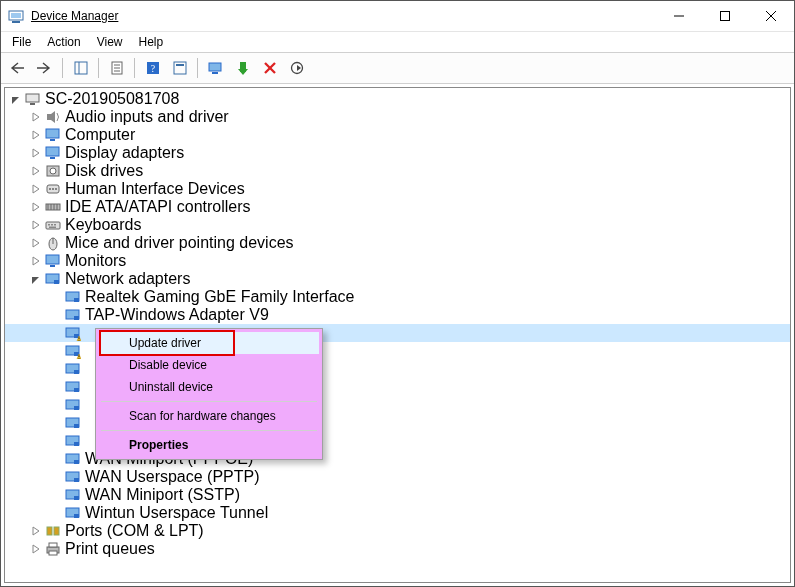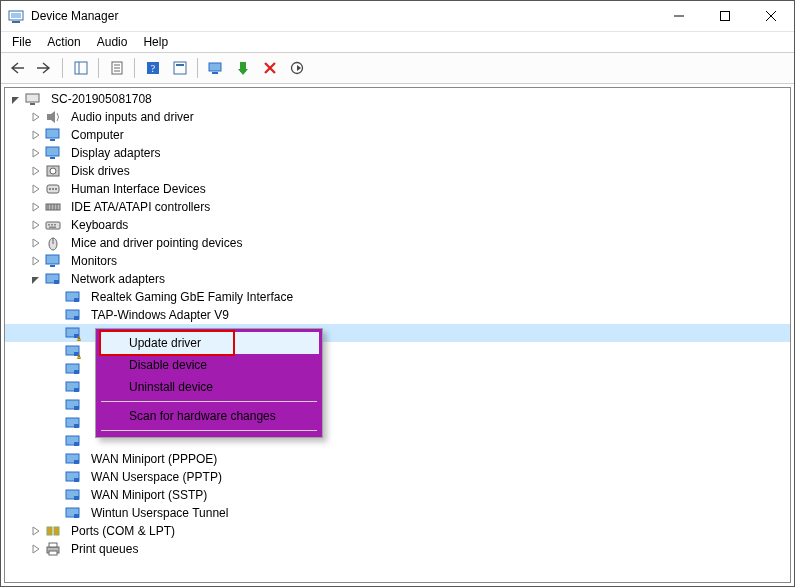--- a/index.html
+++ b/index.html
@@ -1,20 +1,20 @@
 <!DOCTYPE html>
 <html><head>
 <meta charset="utf-8">
 <style>
   html,body{margin:0;padding:0;font-family:"Segoe UI",Tahoma,sans-serif;font-size:12px;background:#fff;color:#000;}
   .window{width:795px;height:587px;border:1px solid #555;box-sizing:border-box;display:flex;flex-direction:column;position:relative;background:#fff;}
   
   .titlebar{height:30px;display:flex;align-items:center;border-bottom:1px solid #e5e5e5;}
   .titlebar .app-icon{width:16px;height:16px;margin:0 7px;display:inline-block;}
-  .titlebar .title{flex:0 0 auto;font-size:12px;}
+  .titlebar .title{flex:0 0 auto;font-size:12px;text-decoration:underline;}
   .titlebar .spacer{flex:1;}
   .titlebar .ctrl{width:46px;height:30px;display:flex;align-items:center;justify-content:center;}
   .titlebar .ctrl svg{stroke:#000;stroke-width:1;}
   
   .menubar{height:20px;display:flex;align-items:center;padding:0 4px;gap:2px;}
   .menubar .mitem{padding:2px 7px; border-radius:2px;}
   
   .toolbar{height:30px;display:flex;align-items:center;padding:0 4px;border-top:1px solid #d0d0d0;border-bottom:1px solid #d0d0d0;gap:2px;background:#fcfcfc;}
   .tbtn{width:23px;height:23px;display:flex;align-items:center;justify-content:center;border:1px solid transparent;}
   .sep{width:1px;height:20px;background:#c0c0c0;margin:0 3px;}
@@ -24,23 +24,23 @@
   .tree{position:absolute;inset:0;overflow-y:scroll;overflow-x:auto;padding:2px 0;}
   .tree::-webkit-scrollbar{width:17px;height:17px;}
   .tree::-webkit-scrollbar-track{background:#f0f0f0;}
   .tree::-webkit-scrollbar-thumb{background:#c1c1c1;border:1px solid #a0a0a0;}
   .node{display:flex;align-items:center;height:18px;white-space:nowrap;padding-right:8px;}
   .node.selected{background:#cce8ff;}
   .expander{width:14px;height:14px;display:flex;align-items:center;justify-content:center;margin:0 2px;color:#666;}
   .spacer-ex{width:18px;display:inline-block;}
   .indent{display:inline-block;}
   .nicon{width:16px;height:16px;margin-right:4px;display:inline-flex;align-items:center;justify-content:center;}
-  .nlabel{font-size:12px;margin-left:6px;}
+  .nlabel{font-size:16px;}
   
-  .ctxmenu{position:absolute;background:#a21caf;border:1px solid #a0a0a0;box-shadow:4px 4px 6px rgba(0,0,0,0.25);padding:3px;min-width:220px;}
+  .ctxmenu{position:absolute;background:#f0abfc;border:1px solid #a0a0a0;box-shadow:4px 4px 6px rgba(0,0,0,0.25);padding:3px;min-width:220px;}
   .ctxitem{display:flex;align-items:center;height:22px;padding:0 24px 0 30px;font-size:12px;}
   .ctxitem.highlight{background:#e5f3ff;}
   .ctxitem.bold{font-weight:bold;}
   .ctxsep{height:1px;background:#d0d0d0;margin:3px 2px;}
   .redbox{position:absolute;border:2px solid #e00000;pointer-events:none;}
 </style>
 </head>
 <body>
 
 <div class="window">
@@ -69,21 +69,21 @@
         <svg width="10" height="10">
           <line x1="0" y1="0" x2="10" y2="10"></line>
           <line x1="10" y1="0" x2="0" y2="10"></line>
         </svg>
       </div>
   </div>
 
   <div class="menubar">
     <span class="mitem">File</span>
     <span class="mitem">Action</span>
-    <span class="mitem">Audio</span>
+    <span class="mitem">View</span>
     <span class="mitem">Help</span>
   </div>
 
   <div class="toolbar">
     <div class="tbtn">
         <svg width="16" height="12">
           <path d="M8 1 L2 6 L8 11 M2 6 H14" fill="none" stroke="#444" stroke-width="1.4"></path>
         </svg>
       </div>
     <div class="tbtn">
@@ -505,18 +505,19 @@
           </div>
         </div>
 
       <div class="ctxmenu" id="ctx" style="left:90px; top:240px;">
           <div class="ctxitem highlight">Update driver</div>
           <div class="ctxitem">Disable device</div>
           <div class="ctxitem">Uninstall device</div>
           <div class="ctxsep"></div>
           <div class="ctxitem">Scan for hardware changes</div>
           <div class="ctxsep"></div>
+          <div class="ctxitem bold">Properties</div>
         </div>
       <div class="redbox" style="left:94px; top:242px; width:132px; height:22px;"></div>
     </div>
   </div>
 
 </div>
 
 </body></html>

